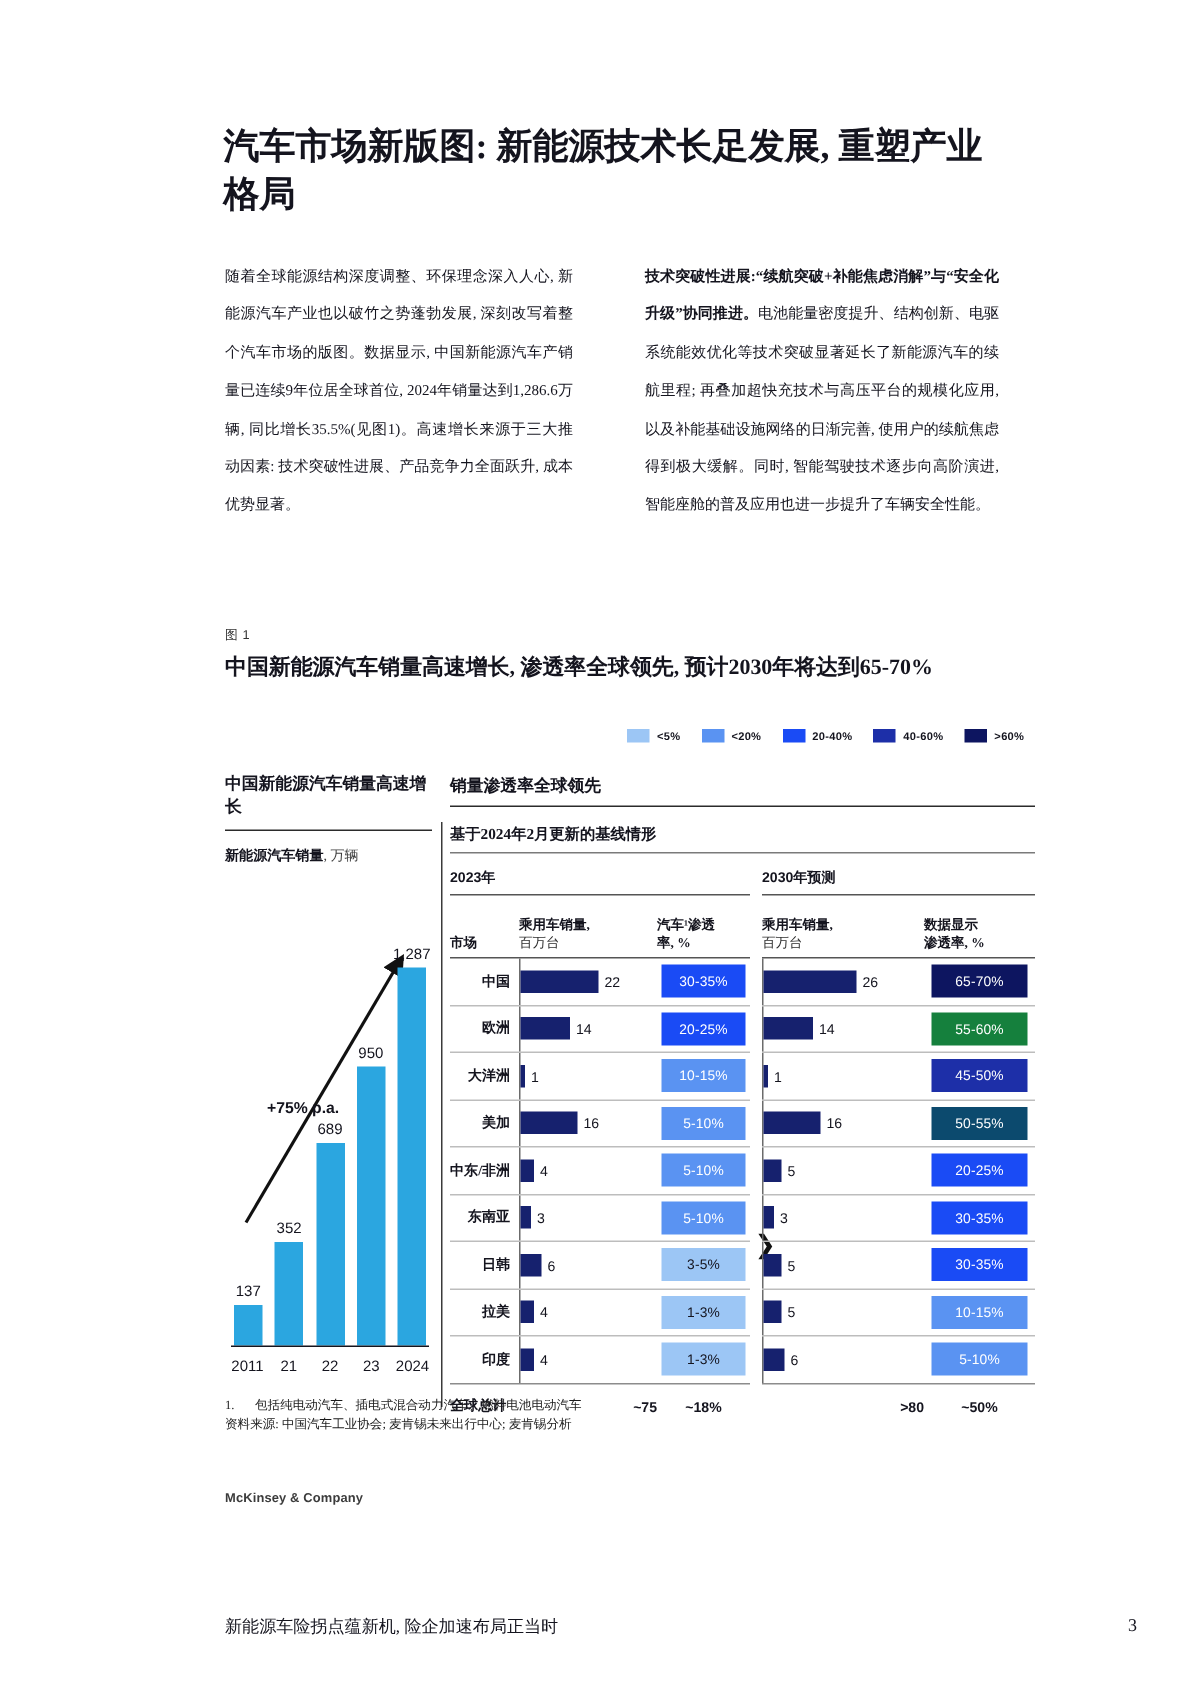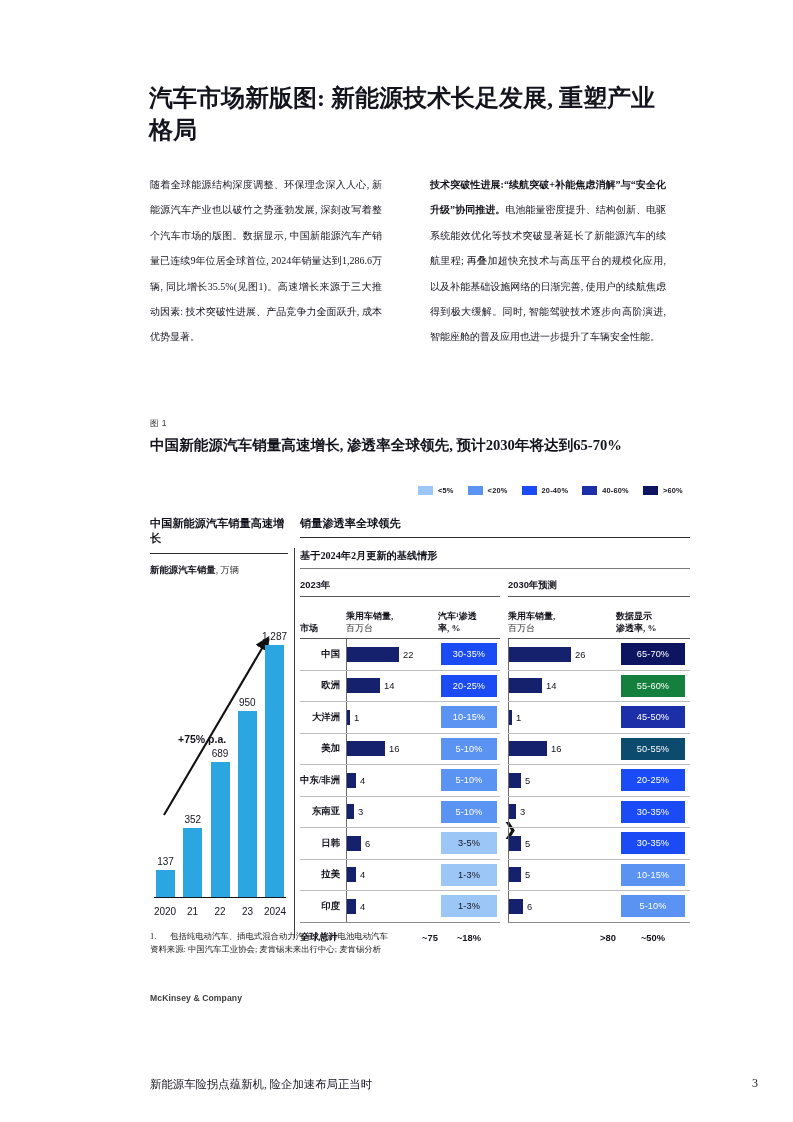--- a/index.html
+++ b/index.html
@@ -498,21 +498,21 @@
             <div class="bar-val">950</div>
             <div class="bar-rect" style="height: 186px; background: rgb(43, 166, 224);"></div>
           </div>
           <div class="bar-slot">
             <div class="bar-val">1,287</div>
             <div class="bar-rect" style="height: 252px; background: rgb(43, 166, 224);"></div>
           </div>
         </div>
       <div class="axis-line"></div>
       <div class="x-ticks" id="xticks">
-          <div class="x-tick">2020</div>
+          <div class="x-tick">2011</div>
           <div class="x-tick">21</div>
           <div class="x-tick">22</div>
           <div class="x-tick">23</div>
           <div class="x-tick">2024</div>
         </div>
     </div>
   </div>
 
   <div class="vert-sep"></div>
 

